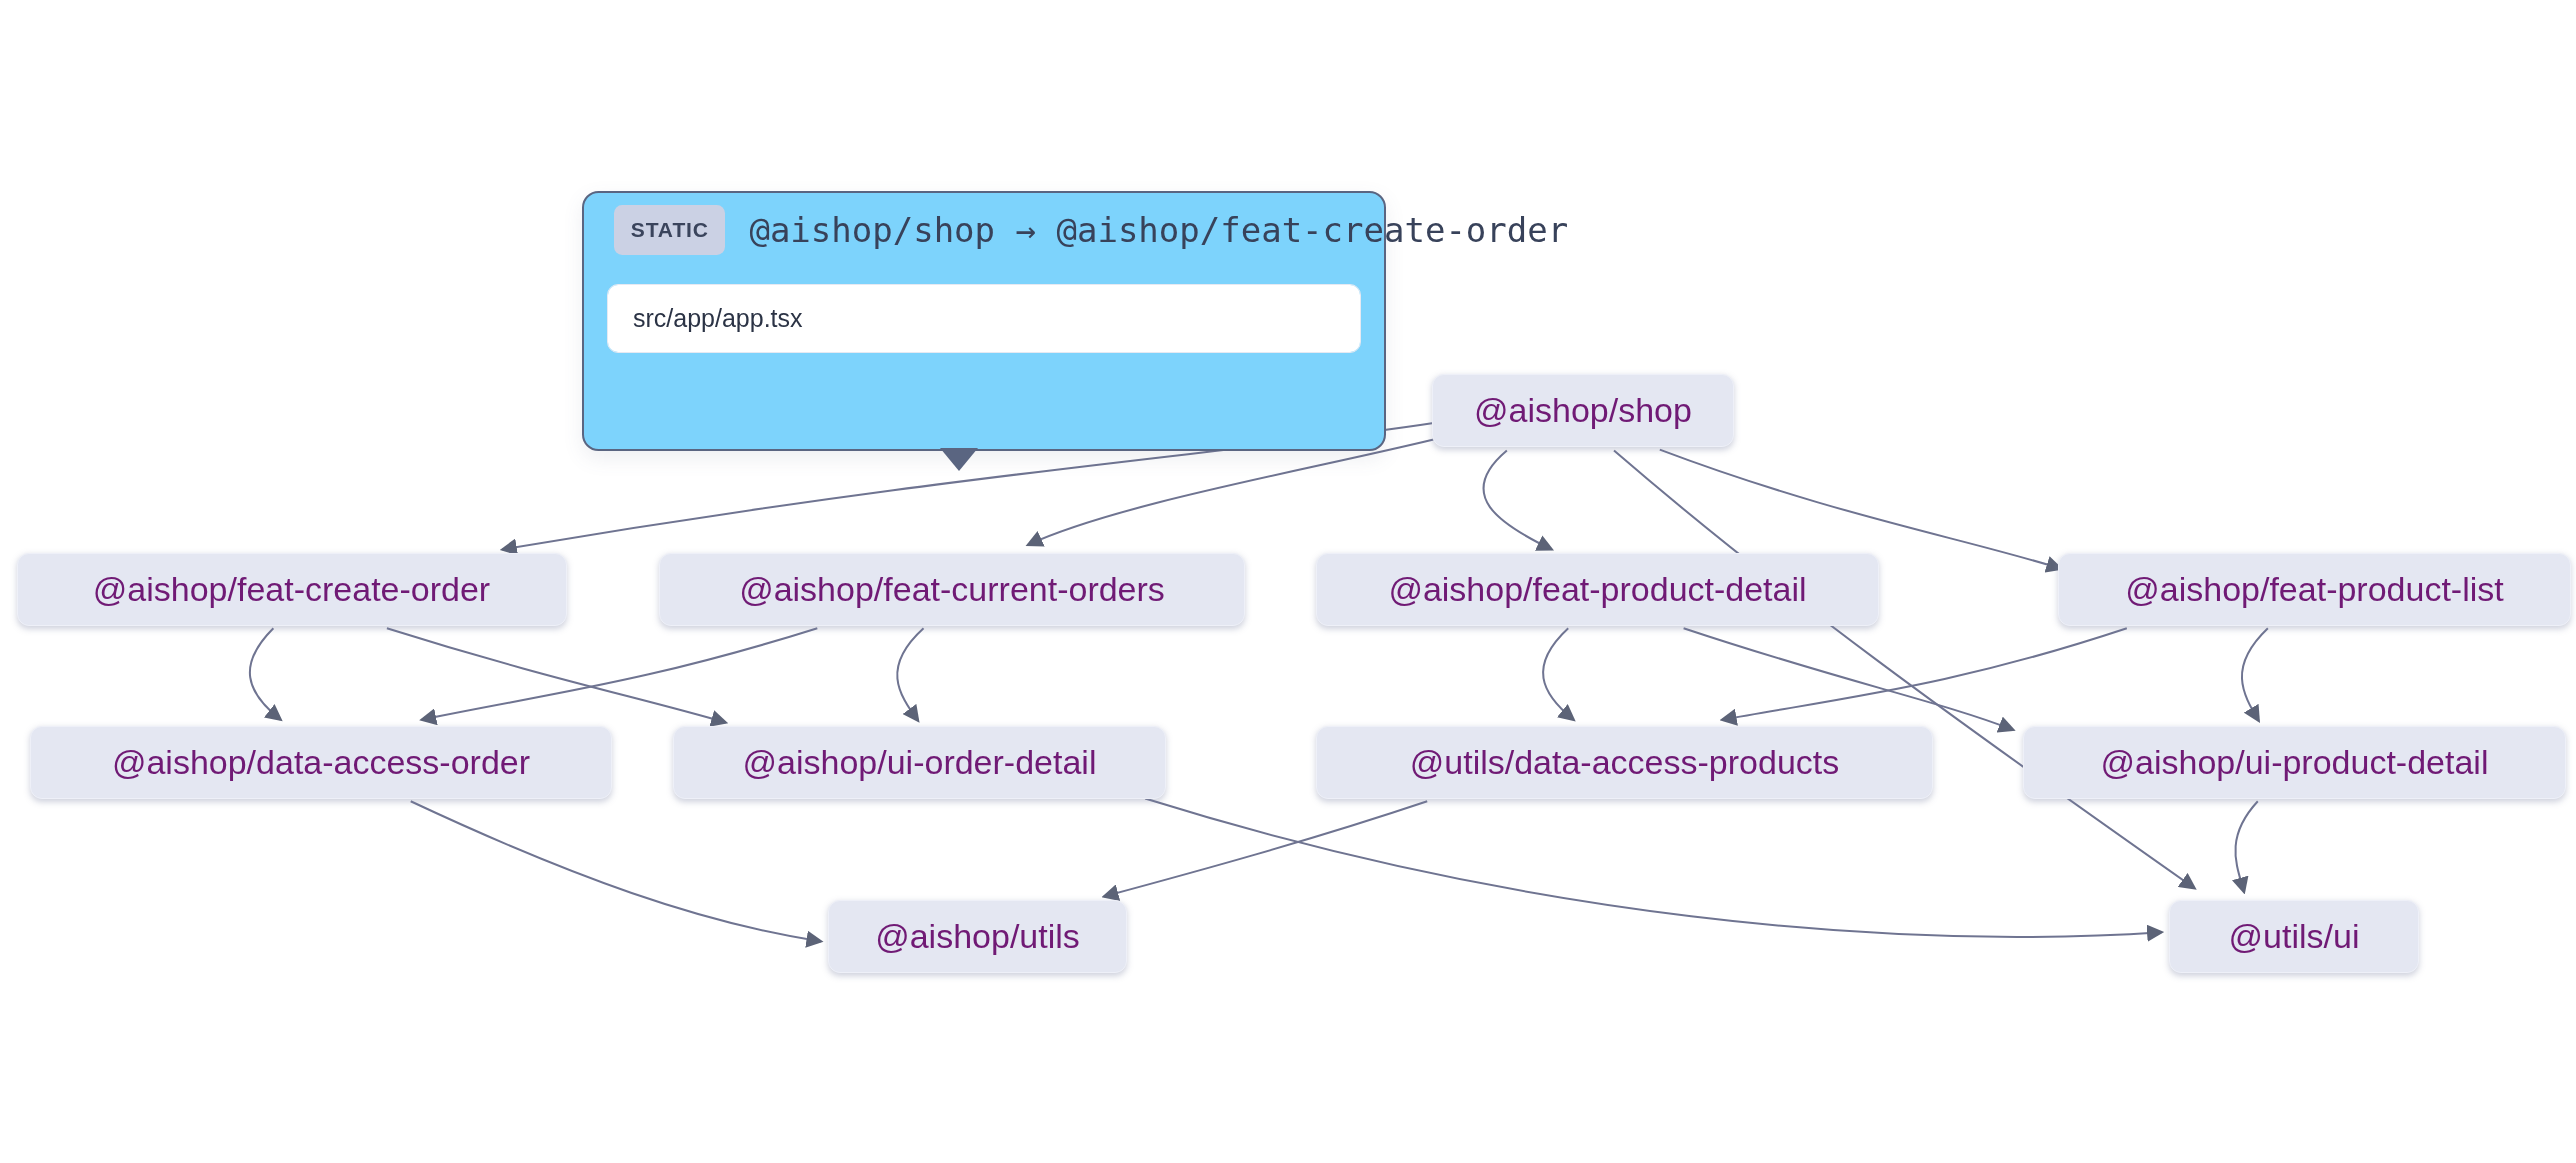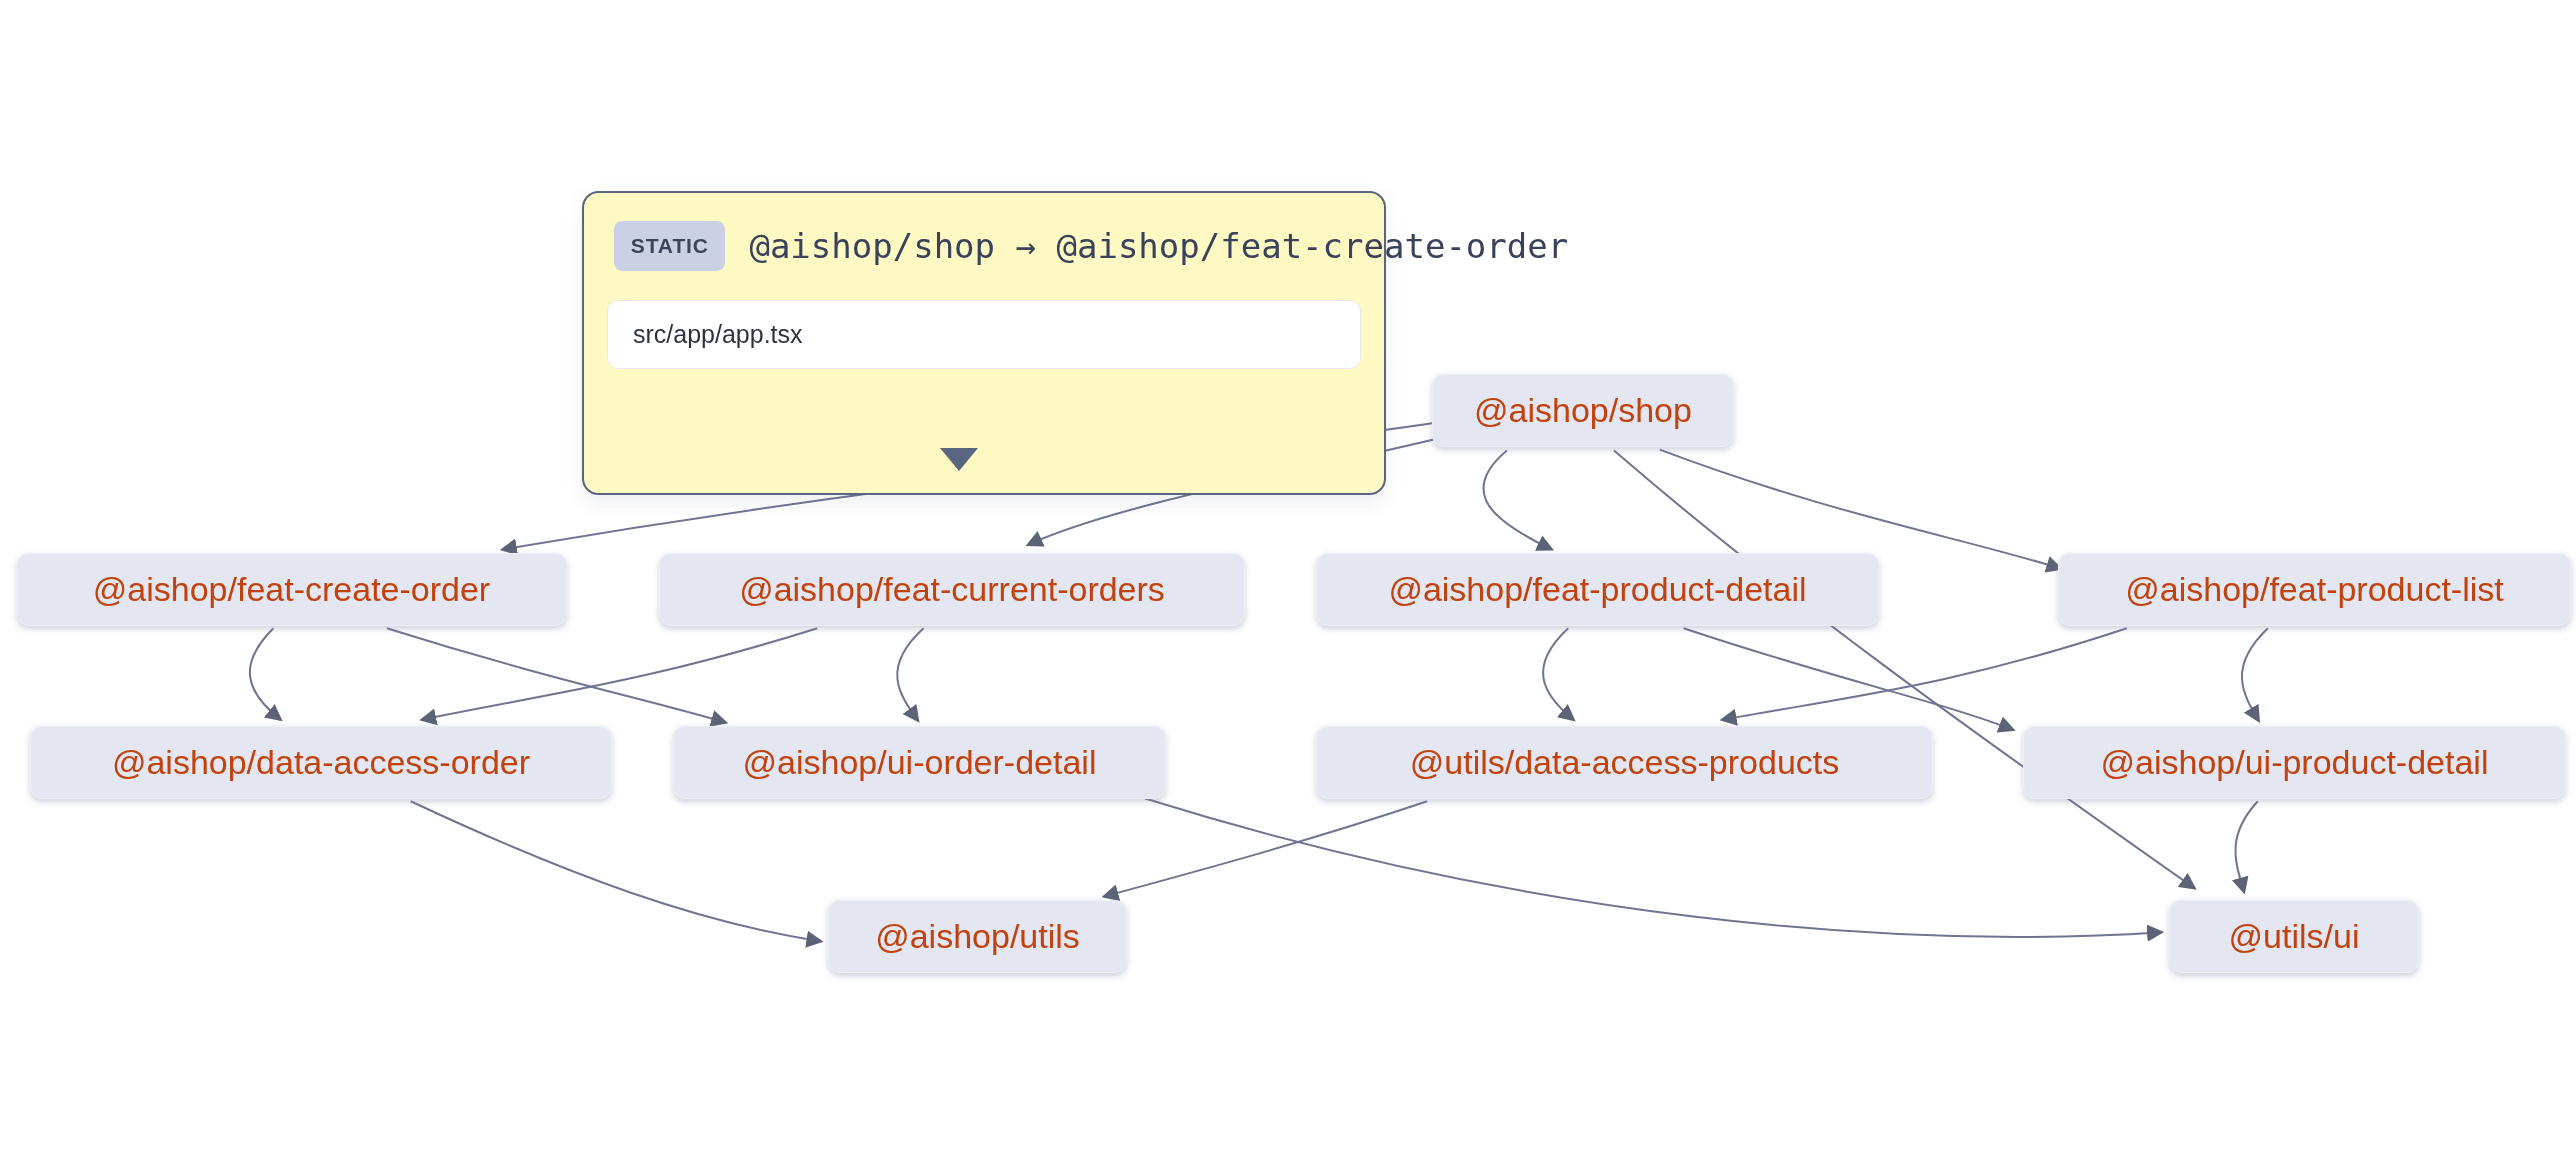--- a/index.html
+++ b/index.html
@@ -28,35 +28,35 @@
   .node {
     position: absolute;
     height: 73px;
     display: flex;
     align-items: center;
     justify-content: center;
     background: #e4e7f2;
     border: 1.8px solid #eef0f8;
     border-radius: 12px;
     box-shadow: 0 2.7px 6.4px rgba(125,135,165,0.38);
-    color: #c2410c;
+    color: #701a75;
     font-size: 34px;
     white-space: nowrap;
     cursor: pointer;
   }
 
   .tooltip {
     position: absolute;
     left: 582px; top: 191px;
-    width: 804px; height: 304px;
-    background: #fef9c3;
+    width: 804px; height: 260px;
+    background: #7dd3fc;
     border: 2.7px solid #5a6581;
     border-radius: 16.5px;
     box-shadow: 0 7.3px 20px rgba(90,100,130,0.10);
-    padding: 24px 23px;
+    padding: 8px 23px;
   }
   .tooltip-caret {
     position: absolute;
     left: 940px; top: 448px;
     width: 0; height: 0;
     border-left: 19px solid transparent;
     border-right: 19px solid transparent;
     border-top: 23px solid #5a6581;
   }
   .tooltip-head {

